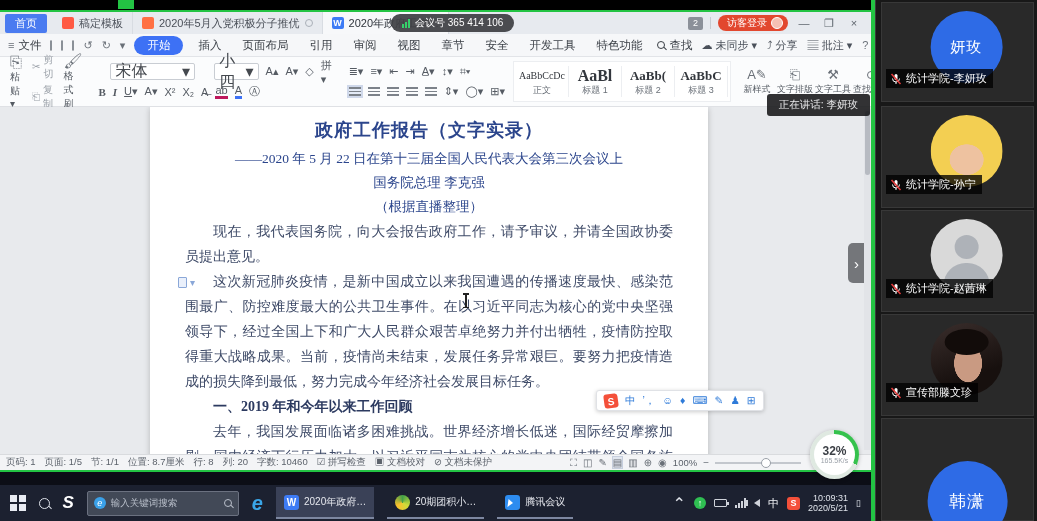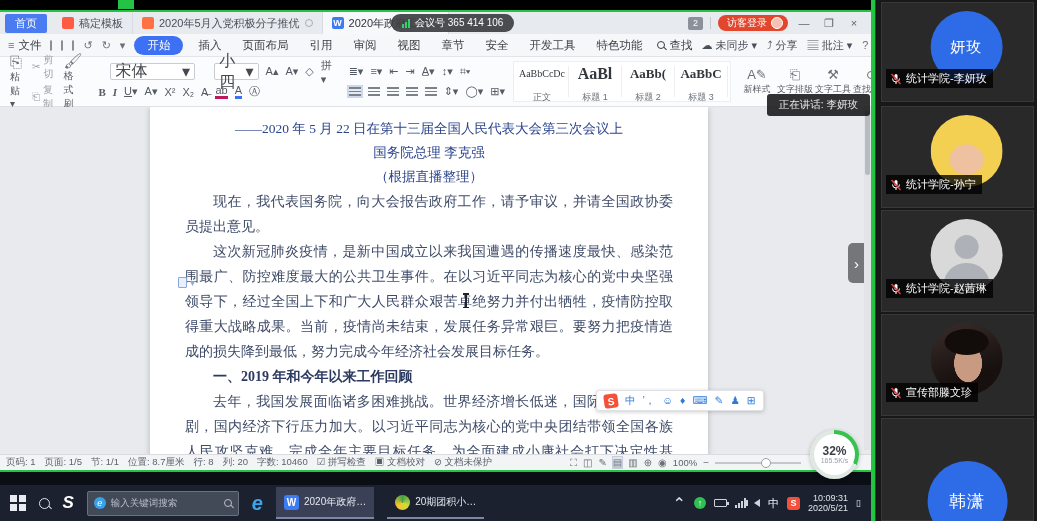--- a/index.html
+++ b/index.html
@@ -61,21 +61,21 @@
   .smallstack { display:flex; flex-direction:column; gap:2px; font-size:10px; color:#9aa0a8; }
   .smallstack span { display:flex; gap:3px; align-items:center; }
   .selbox { border:1px solid #c9cdd3; background:#fff; border-radius:2px; font-size:16px; color:#45494f; display:flex; align-items:center; justify-content:space-between; padding:1px 4px; height:17px;margin-left:12px; }
   .fname { width:88px; } .fsize { width:46px; }
   .fmt { font-size:11px; color:#555b63; }
   .fmt b { font-family:"Liberation Serif",serif; }
   .hl-ab { border-bottom:3px solid #be185d; }
   .fc-a  { border-bottom:3px solid #3d71f5; }
   .al { display:inline-block; width:12px; height:9px; background:linear-gradient(#7c828a 0 1.5px,transparent 1.5px 3.5px,#7c828a 3.5px 5px,transparent 5px 7px,#7c828a 7px 8.5px,transparent 8.5px); }
   .al.active { outline:2px solid #cfd8ea; background-color:#e3eaf6; }
-  .stylecard { width:53px; border-right:1px solid #eceef1; display:flex; flex-direction:column; align-items:center; justify-content:flex-start; gap:10px; }
+  .stylecard { width:53px; border-right:1px solid #eceef1; display:flex; flex-direction:column; align-items:center; justify-content:flex-end; gap:1px; }
   .stylecard .sample { font-family:"Liberation Serif",serif; color:#33373d; line-height:15px; }
   .stylecard .slabel { font-size:9px; color:#6a7078; }
   .s-body .sample{font-size:10px;} .s-h1 .sample{font-size:16px;font-weight:bold;} .s-h2 .sample{font-size:13px;font-weight:bold;} .s-h3 .sample{font-size:13px;font-weight:bold;}
   .styles-group { flex-direction:row; padding:4px 2px; background:#fff; border:1px solid #eceef1; margin:4px 2px; }
   .tools-group { flex-direction:row; gap:2px; }
   .toolbtn { display:flex; flex-direction:column; align-items:center; justify-content:center; gap:2px; width:36px; font-size:9px; color:#555b63; }
   .toolbtn .glyph { font-size:13px; color:#6a7078; line-height:13px; }
   .speak-toast { position:absolute; right:1px; top:37px; height:22px; background:rgba(22,22,24,.88); border-radius:3px;
                  color:#e8e8ea; font-size:10.5px; display:flex; align-items:center; padding:0 12px; z-index:30; }
 
@@ -358,20 +358,21 @@
         </div>
 
         <div class="speak-toast">
           <span>正在讲话: 李妍玫</span>
         </div>
       </div>
 
       <div class="docarea">
         <div class="page">
           <div class="doc">
+            <div class="doc-title">政府工作报告（文字实录）</div>
             <div class="doc-sub">——2020 年 5 月 22 日在第十三届全国人民代表大会第三次会议上</div>
             <div class="doc-sub">国务院总理  李克强</div>
             <div class="doc-sub">（根据直播整理）</div>
             <div class="doc-p">现在，我代表国务院，向大会报告政府工作，请予审议，并请全国政协委员提出意见。</div>
             <div class="doc-p">这次新冠肺炎疫情，是新中国成立以来我国遭遇的传播速度最快、感染范围最广、防控难度最大的公共卫生事件。在以习近平同志为核心的党中央坚强领导下，经过全国上下和广大人民群众艰苦卓绝努力并付出牺牲，疫情防控取得重大战略成果。当前，疫情尚未结束，发展任务异常艰巨。要努力把疫情造成的损失降到最低，努力完成今年经济社会发展目标任务。</div>
             <div class="doc-h1">一、2019 年和今年以来工作回顾</div>
             <div class="doc-p">去年，我国发展面临诸多困难挑战。世界经济增长低迷，国际经贸摩擦加剧，国内经济下行压力加大。以习近平同志为核心的党中央团结带领全国各族人民攻坚克难，完成全年主要目标任务，为全面建成小康社会打下决定性基础。</div>
           </div>
         </div>
 
@@ -449,20 +450,24 @@
       <span class="ie-big">e</span>
 
       <span class="taskbtn active">
         <span class="ticon t-wps">W</span>
         <span>2020年政府…</span>
       </span>
       <span class="taskbtn">
         <span class="ticon t-green"></span>
         <span>20期团积小…</span>
       </span>
+      <span class="taskbtn">
+        <span class="ticon t-meet"></span>
+        <span>腾讯会议</span>
+      </span>
 
       <span class="tray">
         <span class="tb-ic">⌃</span>
         <span class="g-up">↑</span>
         <span class="batt"></span>
         <span class="netbars">
             <i></i>
             <i></i>
             <i></i>
             <i></i>

